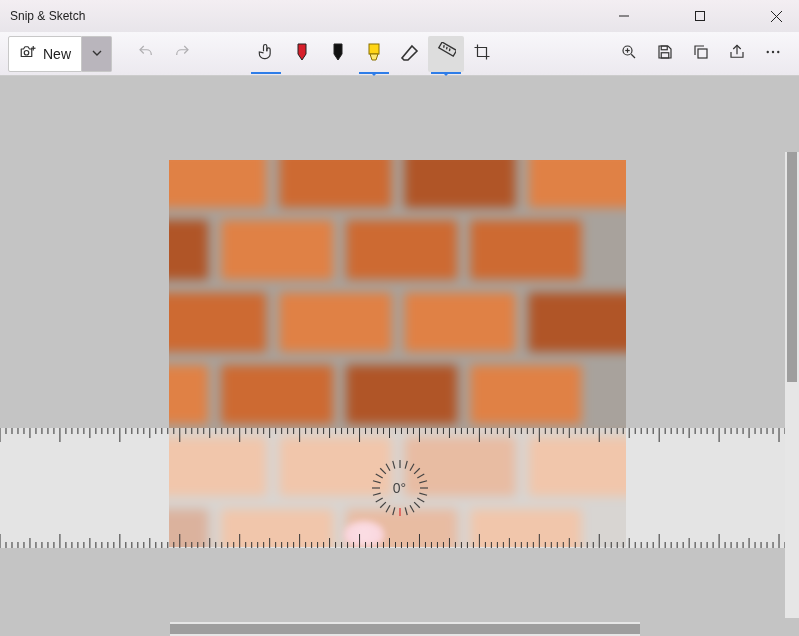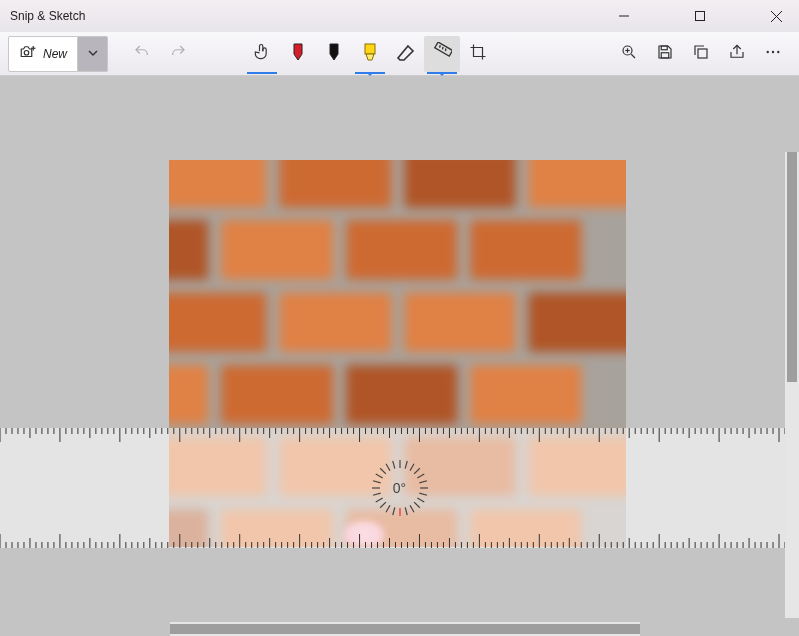--- a/index.html
+++ b/index.html
@@ -2,21 +2,21 @@
 <html><head>
 <meta charset="utf-8">
 <style>
   * { box-sizing: border-box; margin: 0; padding: 0; }
   html, body { width: 799px; height: 636px; font-family: "Segoe UI", sans-serif; overflow: hidden; }
   .window { width: 799px; height: 636px; background: #c4c4c4; display: flex; flex-direction: column; position: relative; }
   .titlebar { height: 32px; background: linear-gradient(to bottom,#f3eef2,#e8e5ea); display: flex; align-items: center; padding-left: 10px; font-size: 12px; color: #222; gap: 30px; }
   .titlebar-spacer { flex: 1; }
   .win-btn { width: 46px; height: 32px; display: flex; align-items: center; justify-content: center; color: #222; }
   .toolbar { height: 44px; background: linear-gradient(to bottom,#f8f7fa,#ece9ef); border-bottom: 1px solid #ccc; display: flex; align-items: center; padding: 0 8px; }
-  .new-btn { height: 36px; background: #fff; border: 1px solid #c8c8c8; border-radius: 2px 0 0 2px; display: flex; align-items: center; padding: 0 10px; gap: 6px; font-size: 12px; color: #222; font-style: italic; }
+  .new-btn { height: 36px; background: #fff; border: 1px solid #c8c8c8; border-radius: 2px 0 0 2px; display: flex; align-items: center; padding: 0 10px; gap: 6px; font-size: 14px; color: #222; }
   .new-drop { height: 36px; width: 30px; background: #b9b5bc; border: 1px solid #c8c8c8; border-left: none; border-radius: 0 2px 2px 0; display: flex; align-items: center; justify-content: center; }
   .tb-gap { width: 16px; }
   .tb-btn { width: 36px; height: 36px; display: flex; align-items: center; justify-content: center; border-radius: 2px; color:#333; position:relative; }
   .tb-btn.disabled { opacity: .35; }
   .tb-btn.selected { background:#ddd; }
   .underln { position:absolute; bottom:-2px; left:3px; right:3px; height:2px; background:#2e7de8; }
   .underln.withchev::after{content:"";position:absolute;left:50%;bottom:-5px;transform:translateX(-50%);border:3px solid transparent;border-top-color:#2e7de8;}
   .tb-spacer { flex:1; }
   .canvas-area { flex:1; background:#c4c4c4; position:relative; overflow:hidden; }
   .image { position:absolute; left:169px; top:84px; width:457px; height:387px; overflow:hidden; }

